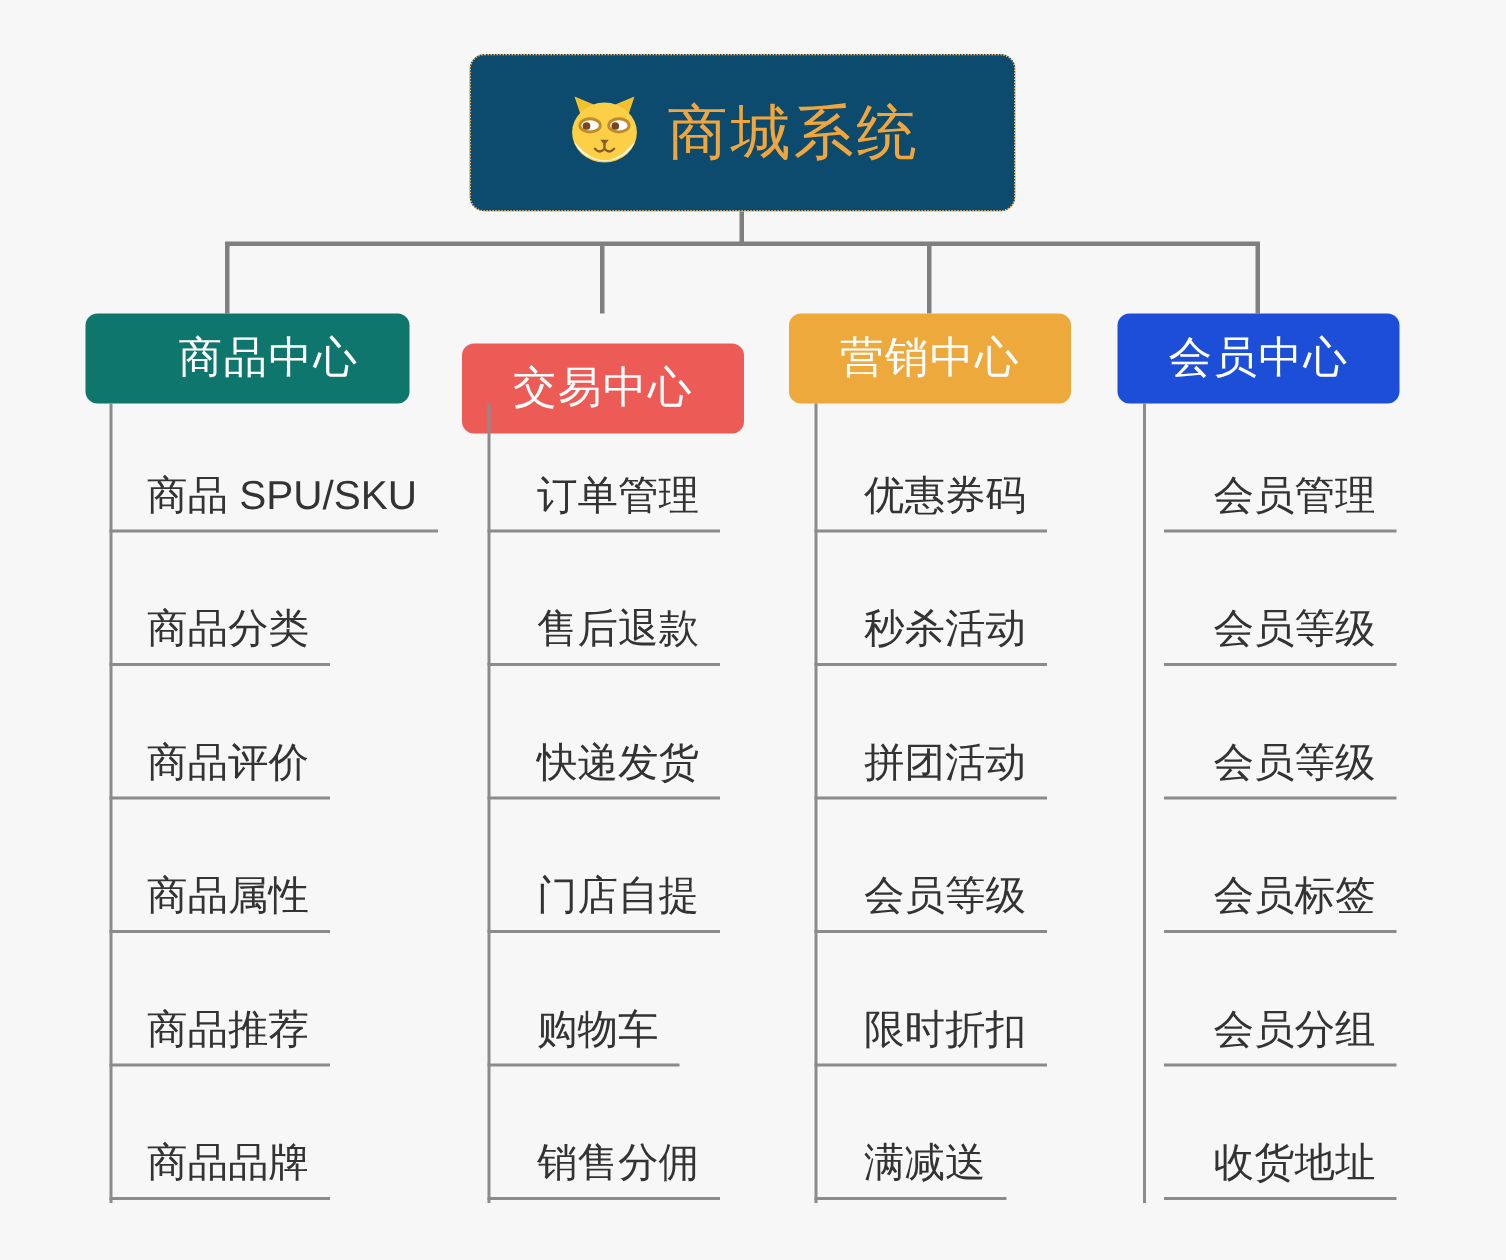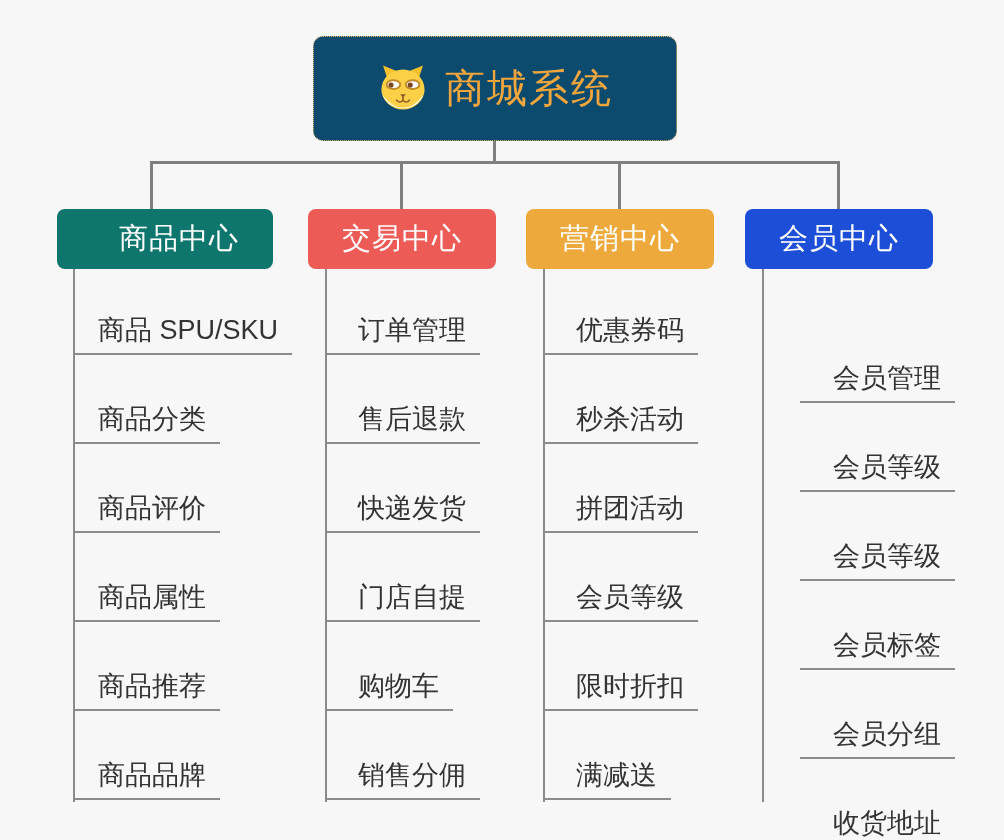--- a/index.html
+++ b/index.html
@@ -26,38 +26,38 @@
   .drop-0 { left:150px; } .drop-1 { left:400px; }
   .drop-2 { left:618px; } .drop-3 { left:837px; }
 
   
   .branch-box {
     position:absolute; top:209px; width:188px; height:60px;
     border-radius:8px; color:#ffffff; font-size:29px;
     display:flex; align-items:center; justify-content:center;
     letter-spacing:1px;
   }
-  .bb-0 { left:57px; } .bb-1 { left:308px; }
+  .bb-0 { left:57px; } .bb-1 { left:308px;margin-top:20px; }
   .bb-2 { left:526px; } .bb-3 { left:745px; }
 
   
   .trunk { position:absolute; top:269px; width:2px; height:533px; background:#8b8b8b; }
   .trunk-0 { left:73px; } .trunk-1 { left:325px; }
   .trunk-2 { left:543px; } .trunk-3 { left:762px; }
 
   
   .child {
     position:absolute; box-sizing:border-box;
     padding:0 14px 7px 33px;
     border-bottom:2px solid #8b8b8b;
     font-size:27px; line-height:31px; color:#333333;
     white-space:nowrap;
   }
   .cx-0 { left:73px;padding-left:25px; } .cx-1 { left:325px; }
-  .cx-2 { left:543px; } .cx-3 { left:800px;margin-top:48px; }
+  .cx-2 { left:543px; } .cx-3 { left:776px; }
   .row-0 { top:315px; } .row-1 { top:404px; } .row-2 { top:493px; }
   .row-3 { top:582px; } .row-4 { top:671px; } .row-5 { top:760px; }
 
   .dog-icon { display:block; }
 </style>
 </head>
 <body>
 
 <div class="canvas">
 

